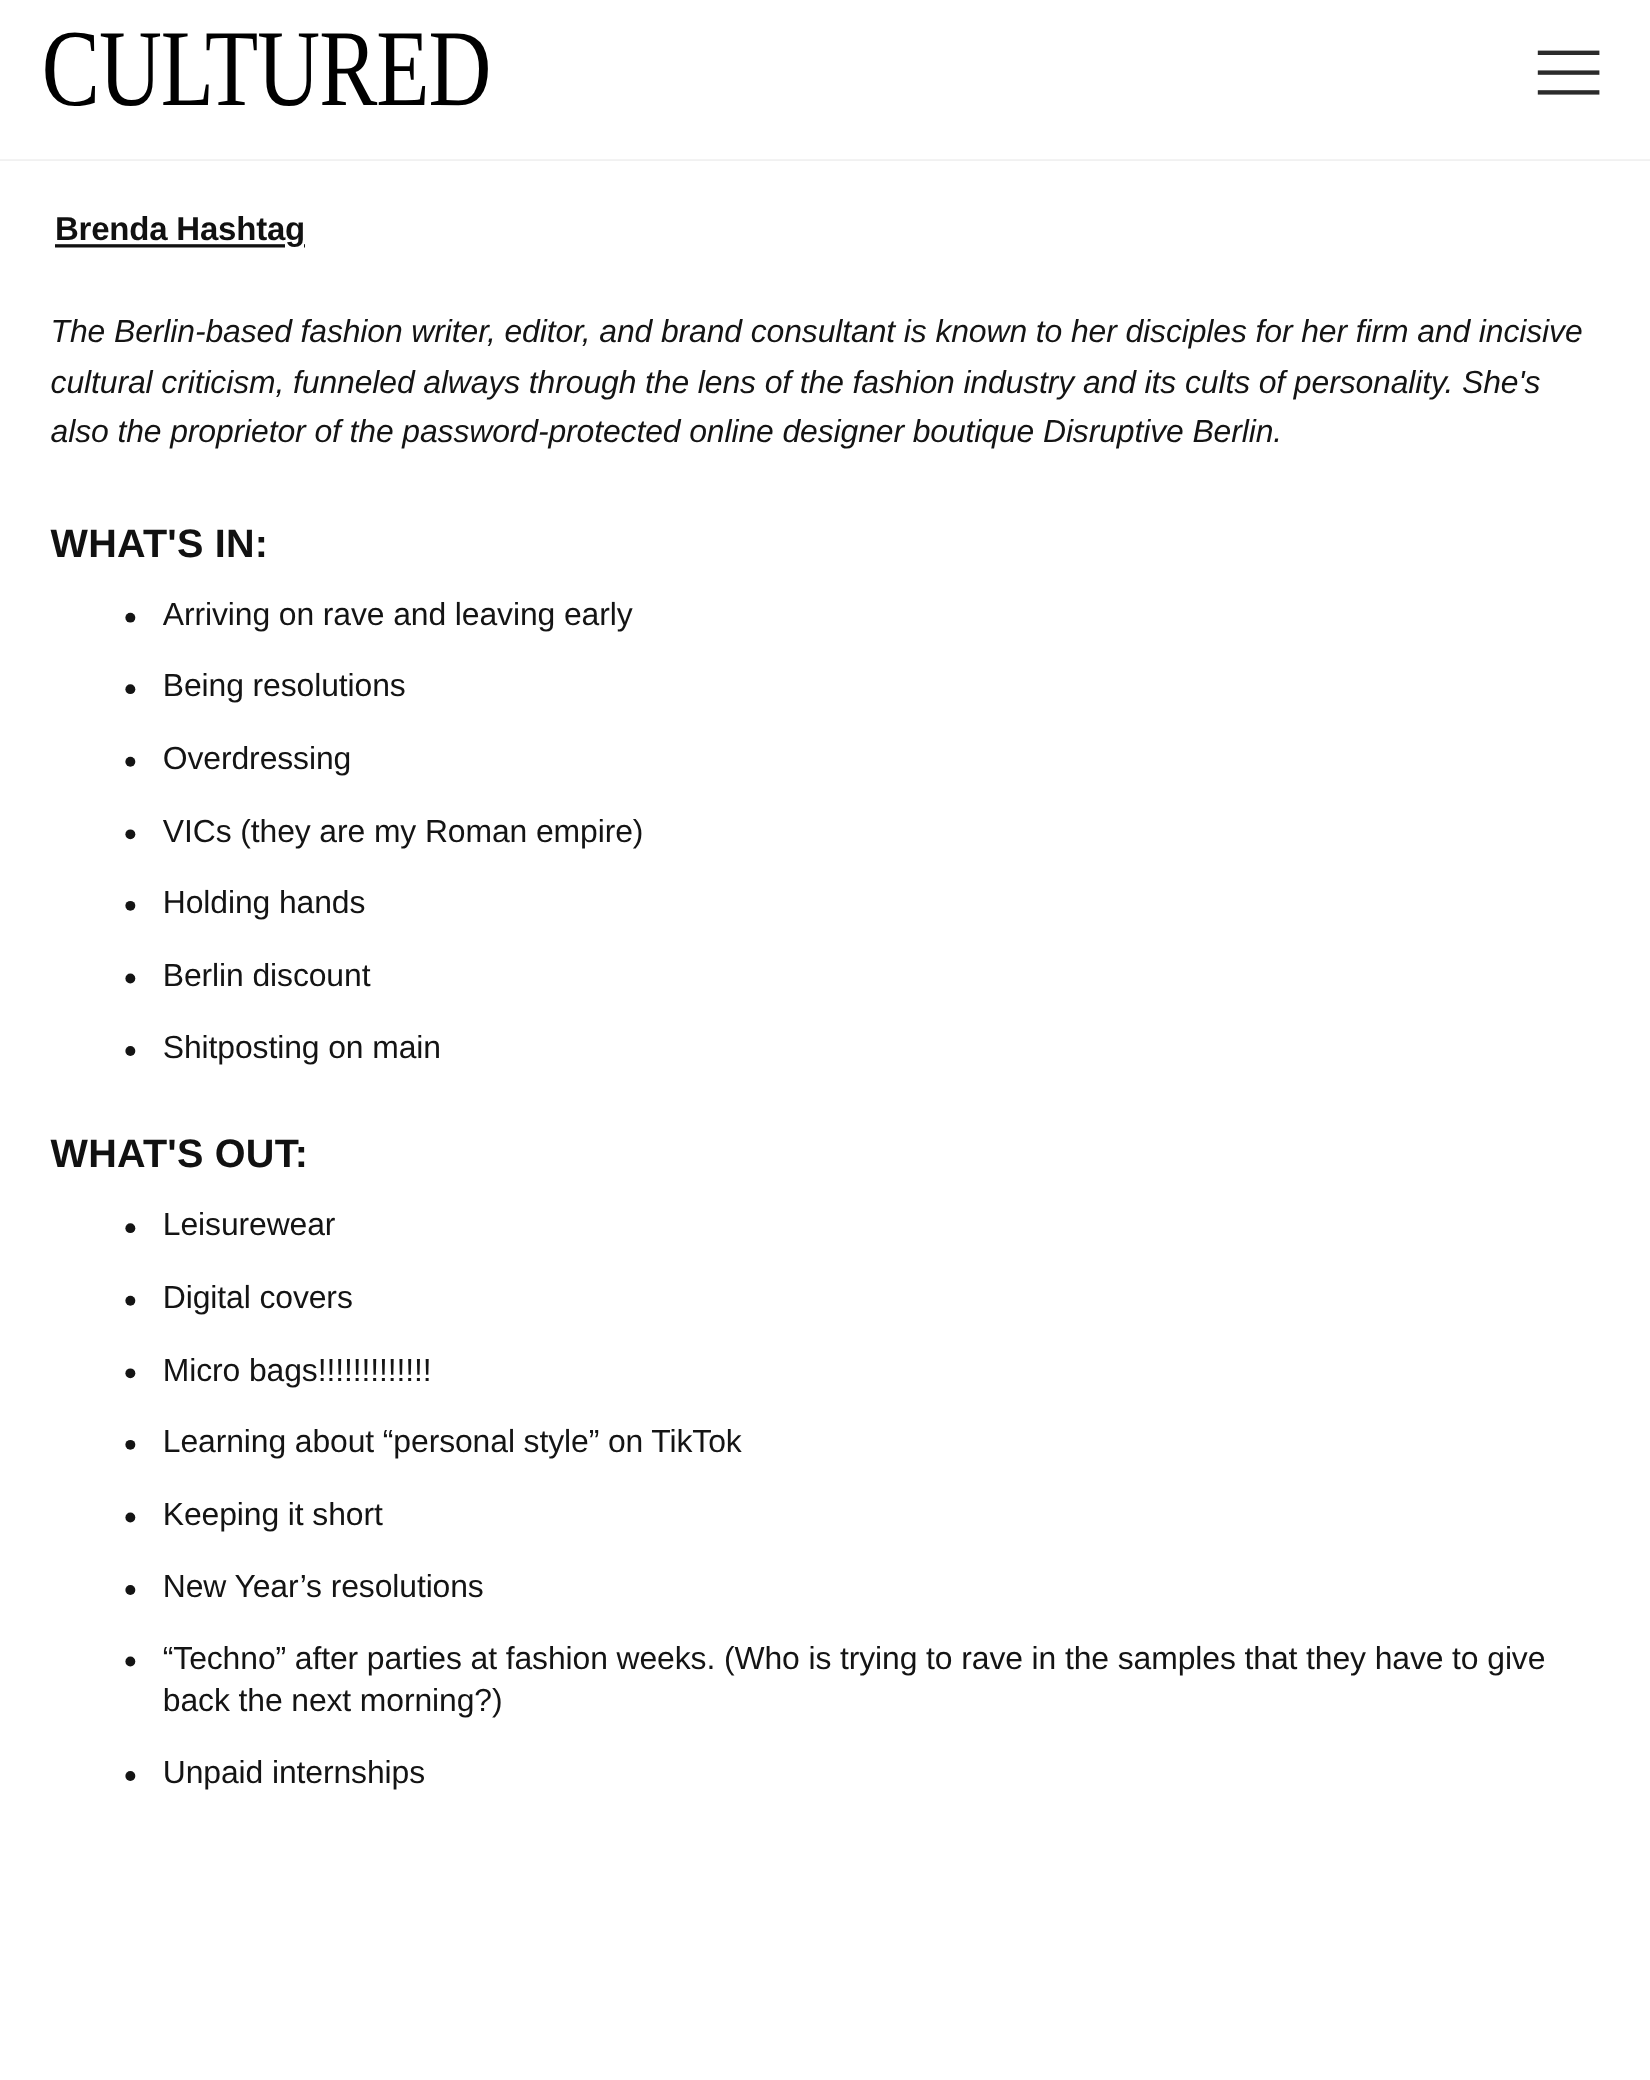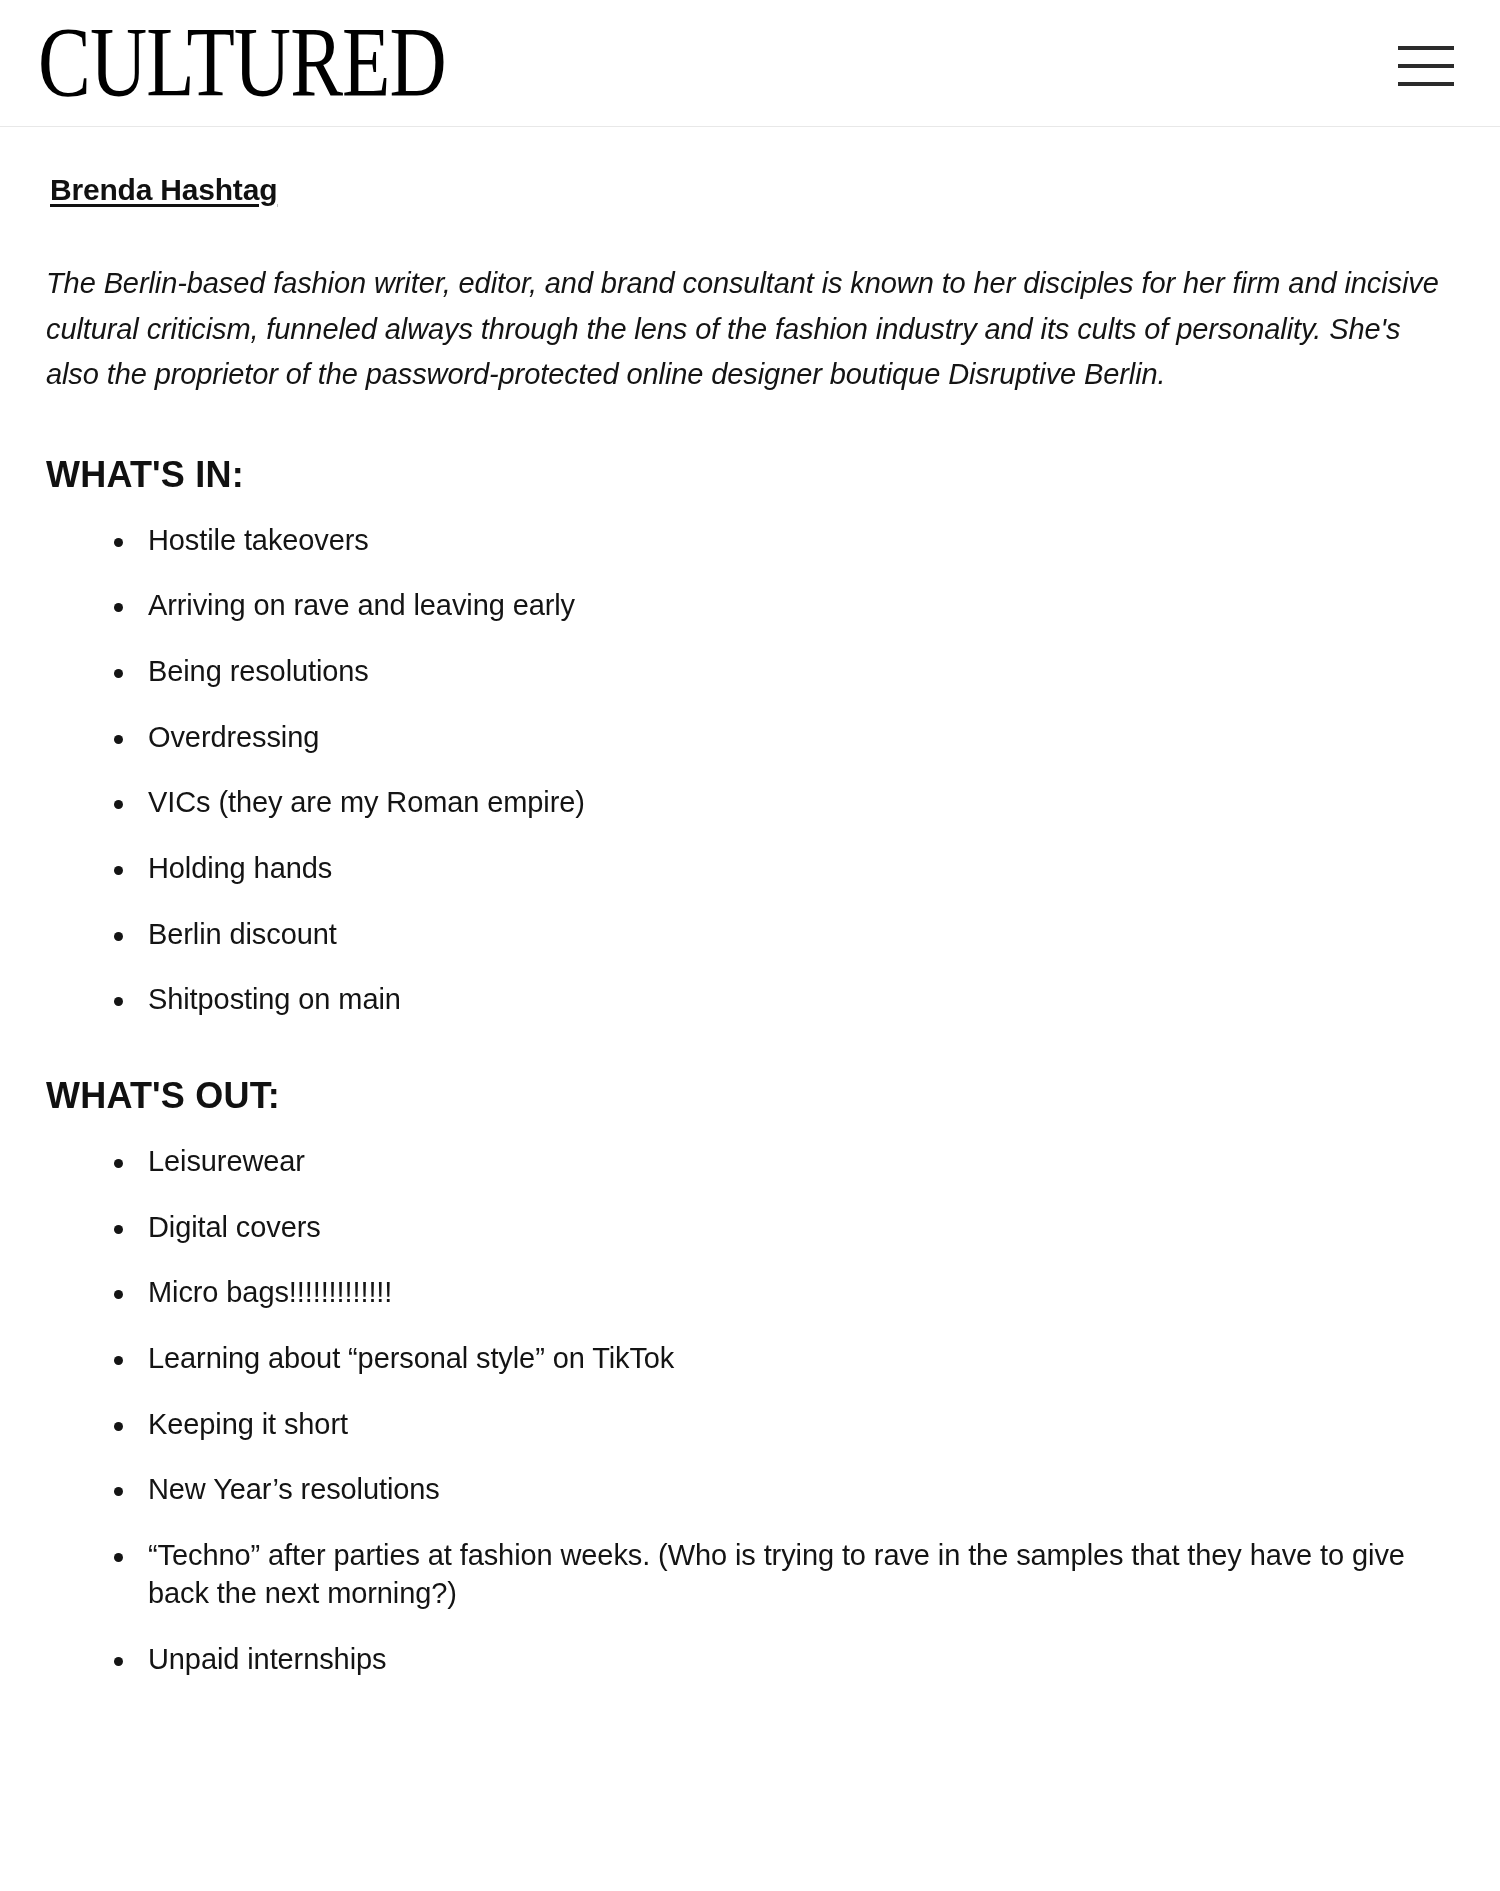--- a/index.html
+++ b/index.html
@@ -12,21 +12,21 @@
     width: 1500px;
     min-height: 1891px;
     font-family: "Liberation Sans", sans-serif;
     color: #111111;
     -webkit-font-smoothing: antialiased;
   }
 
   
   .site-header {
     position: relative;
-    height: 127px;
+    height: 146px;
     border-bottom: 1px solid #e8e8e8;
     background: #fff;
   }
   .brand-logo {
     position: absolute;
     left: 38px;
     top: 12px;
     font-family: "Liberation Serif", serif;
     font-size: 92px;
     line-height: 1;
@@ -150,21 +150,20 @@
 
   <div class="byline-wrap">
     <h2 class="byline"><a href="#">Brenda Hashtag</a></h2>
   </div>
 
   <p class="intro">The Berlin-based fashion writer, editor, and brand consultant is known to her disciples for her firm and incisive cultural criticism, funneled always through the lens of the fashion industry and its cults of personality. She's also the proprietor of the password-protected online designer boutique Disruptive Berlin.</p>
 
   <section class="section-block">
     <h3 class="section-heading">WHAT'S IN:</h3>
     <ul class="bullets">
-      <li>Hostile takeovers</li>
       <li>Arriving on rave and leaving early</li>
       <li>Being resolutions</li>
       <li>Overdressing</li>
       <li>VICs (they are my Roman empire)</li>
       <li>Holding hands</li>
       <li>Berlin discount</li>
       <li>Shitposting on main</li>
     </ul>
   </section>
 

